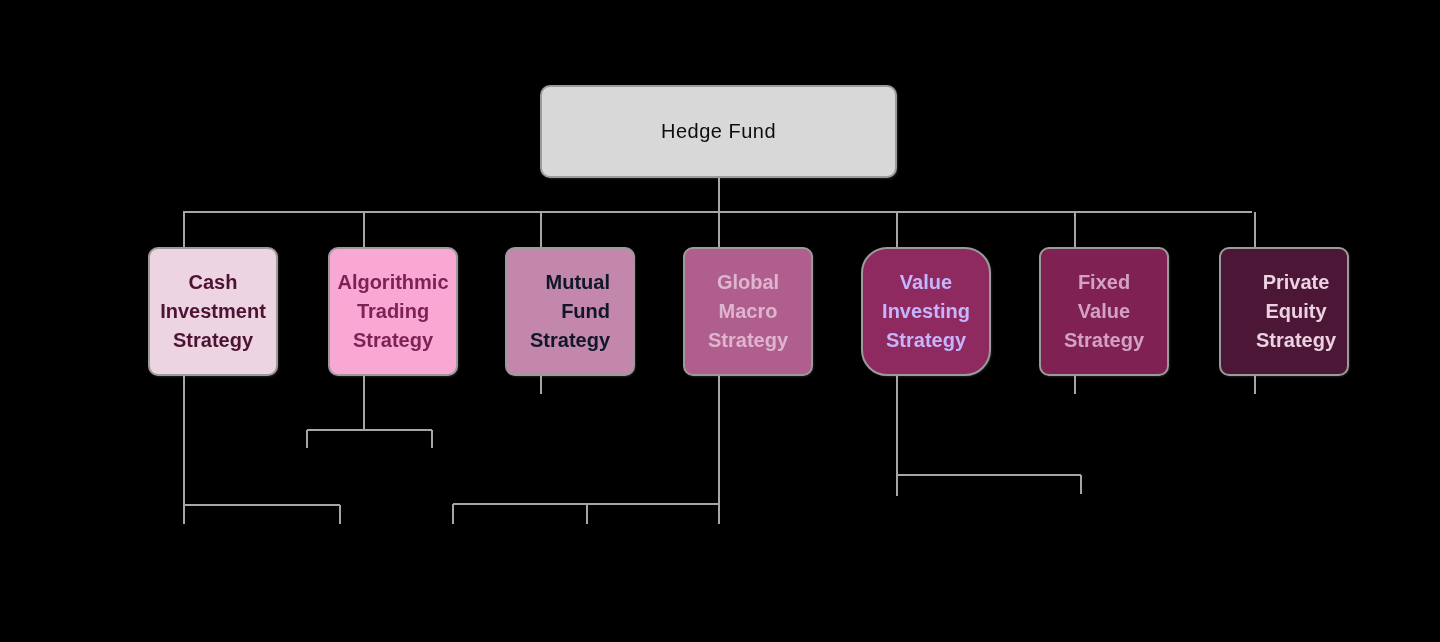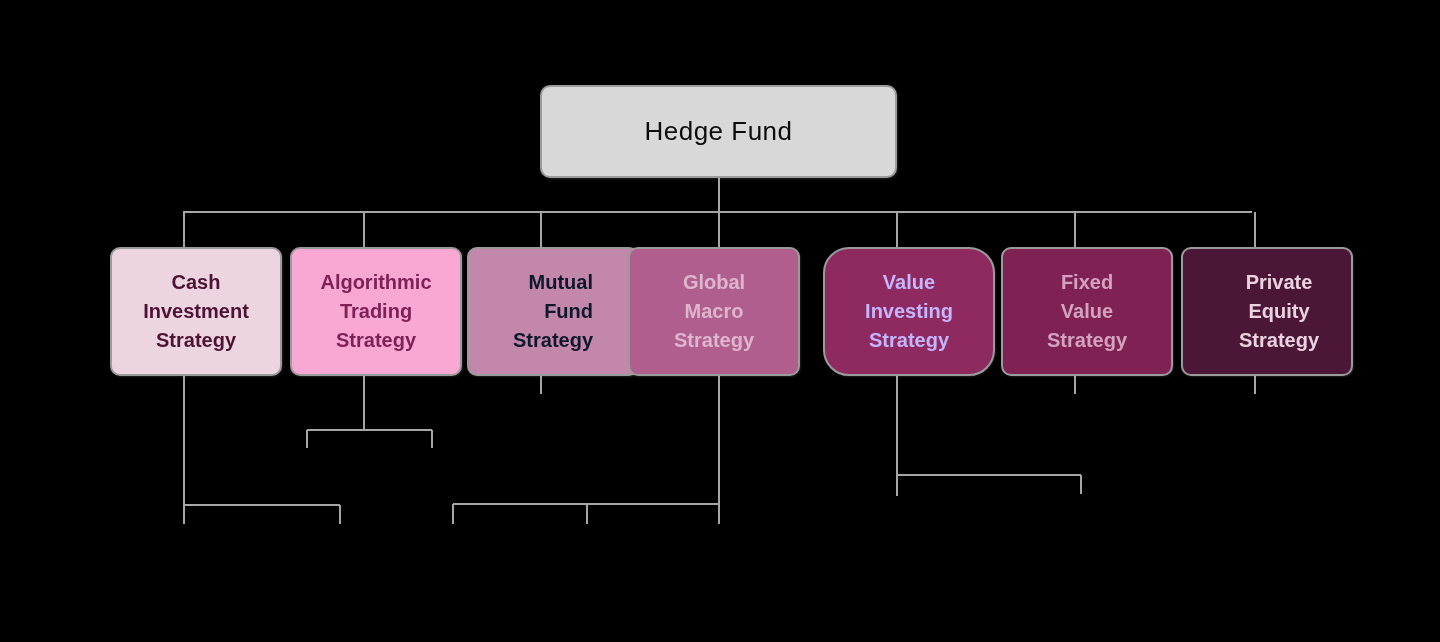--- a/index.html
+++ b/index.html
@@ -35,36 +35,37 @@
     justify-content: center;
     text-align: center;
     box-shadow: 1px 1px 2px rgba(255,255,255,0.12);
   }
 
   .root-node {
     left: 540px; top: 85px;
     width: 357px; height: 93px;
     background: #d8d8d8;
     color: #0d0d0d;
-    font-size: 26px;
+    font-size: 20px;
     letter-spacing: 0.5px;
   }
 
   .child-node {
     top: 247px;
-    width: 172px; height: 129px;
+    width: 130px; height: 129px;
     font-size: 20px;
     font-weight: bold;
     line-height: 29px;
+    margin-left: 38px;
   }
   .child-node .label { white-space: pre-line; }
   .c0 { left: 110px; }
   .c1 { left: 290px; }
   .c2 { left: 467px; }
-  .c3 { left: 628px; }
+  .c3 { left: 645px; }
   .c4 { left: 823px; }
   .c5 { left: 1001px; }
   .c6 { left: 1181px; padding-left: 24px; }
 </style>
 </head>
 <body style="background: rgb(0, 0, 0);">
 
 <div class="canvas">
 
   <svg class="connectors" viewBox="0 0 1440 642" xmlns="http://www.w3.org/2000/svg">

